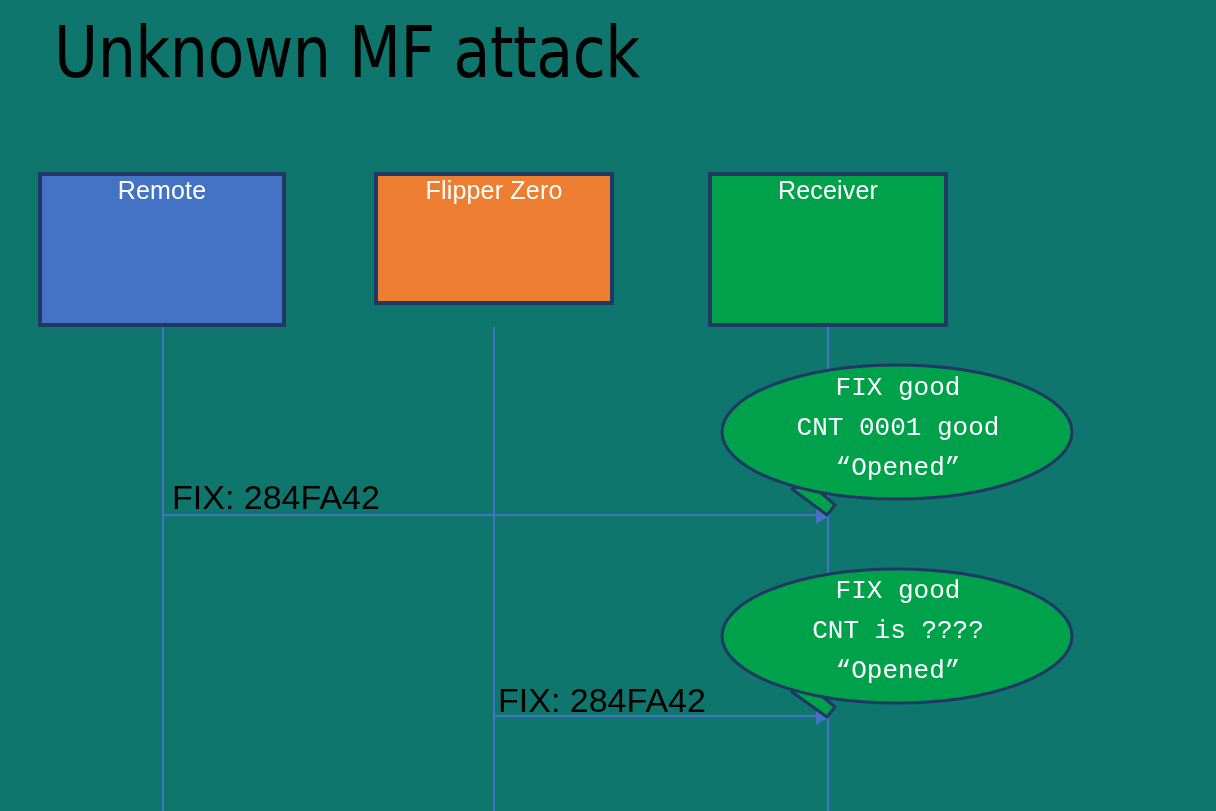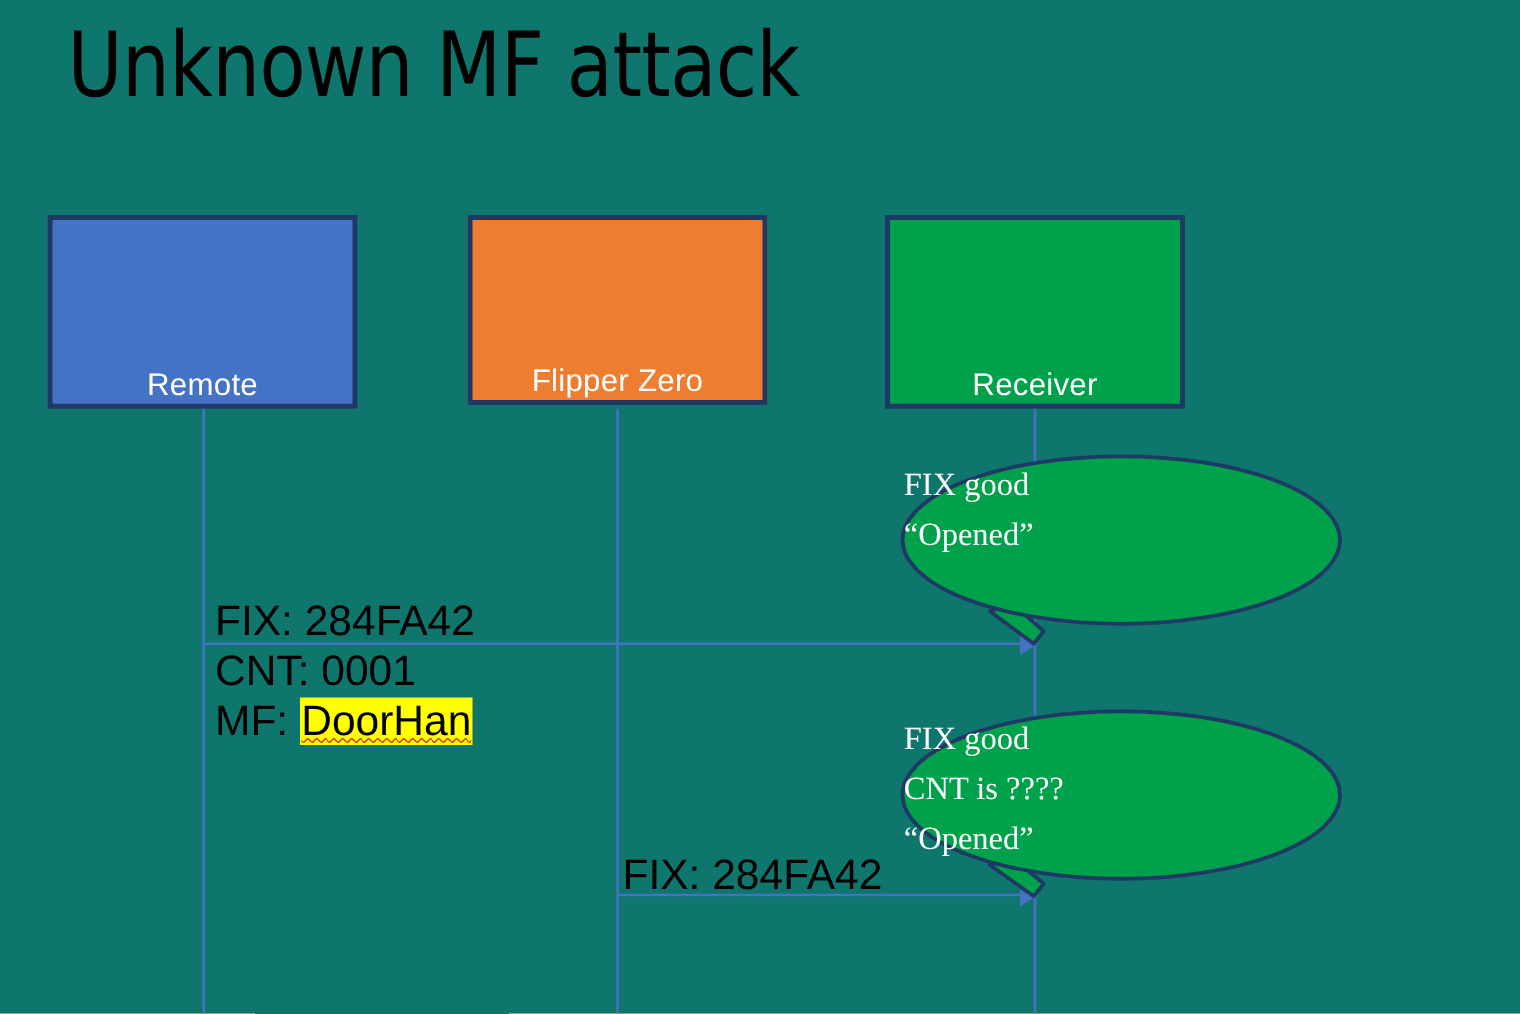--- a/index.html
+++ b/index.html
@@ -45,34 +45,34 @@
     width: 1216px;
     height: 811px;
   }
 
   
   .actor-box {
     position: absolute;
     box-sizing: border-box;
     border: 4px solid #1F3864;
     display: flex;
-    align-items: flex-end;
+    align-items: flex-start;
     justify-content: center;
     color: #ffffff;
     font-family: "Liberation Sans", sans-serif;
     font-size: 25px;
     font-weight: 400;
     letter-spacing: 0.2px;
   }
   #actor-remote {
     left: 38px;  top: 172px;  width: 248px; height: 155px;
     background: #4472C4;
   }
   #actor-flipper {
-    left: 374px; top: 172px;  width: 240px; height: 152px;
+    left: 374px; top: 172px;  width: 240px; height: 133px;
     background: #ED7D31;
   }
   #actor-receiver {
     left: 708px; top: 172px;  width: 240px; height: 155px;
     background: #00A14B;
   }
 
   
   .msg-label {
     position: absolute;
@@ -97,23 +97,23 @@
     text-decoration-style: wavy;
     text-decoration-color: #E03030;
     text-decoration-thickness: 1px;
     text-underline-offset: 2px;
   }
 
   
   .callout-text {
     position: absolute;
     width: 350px;
-    text-align: left;
+    text-align: center;
     color: #ffffff;
-    font-family: Liberation Serif, serif;
+    font-family: Liberation Mono, monospace;
     font-size: 26px;
     line-height: 40px;
     pointer-events: none;
   }
   #callout1-text { left: 723px; top: 368px; }
   #callout2-text { left: 723px; top: 571px; }
   .callout-text div { white-space: nowrap; }
 </style>
 </head>
 <body>
@@ -151,35 +151,28 @@
   <div class="actor-box" id="actor-flipper">
     <span>Flipper Zero</span>
   </div>
   <div class="actor-box" id="actor-receiver">
     <span>Receiver</span>
   </div>
 
   <div class="msg-label" id="msg1-head">
     <div>FIX: 284FA42</div>
   </div>
-  <div class="msg-label" id="msg1-body">
-    <div>
-      <span>CNT: </span><span>0001</span>
-    </div>
-    <div>
-      <span>MF: </span><span class="hl sp">DoorHan</span>
-    </div>
-  </div>
 
   <div class="msg-label" id="msg2-head">
     <div>FIX: 284FA42</div>
   </div>
 
   <div class="callout-text" id="callout1-text">
     <div>FIX good</div>
+    <div>CNT 0001 good</div>
     <div>“Opened”</div>
   </div>
   <div class="callout-text" id="callout2-text">
     <div>FIX good</div>
     <div>CNT is ????</div>
     <div>“Opened”</div>
   </div>
 
 </div>
 

